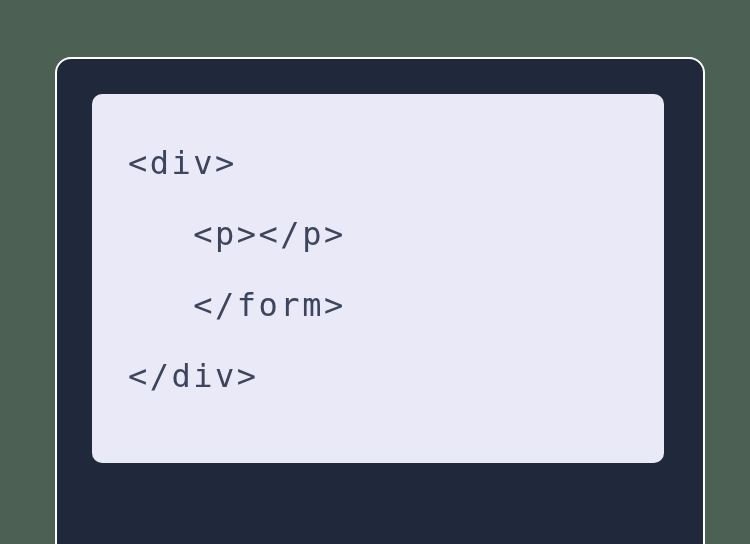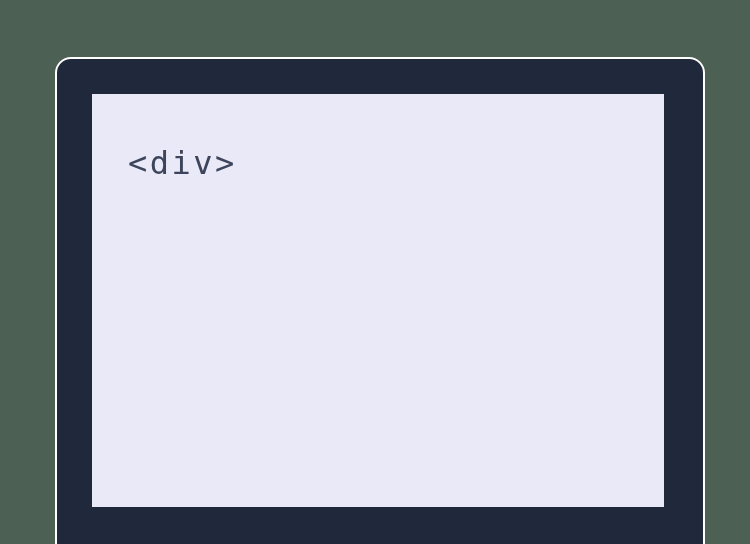--- a/index.html
+++ b/index.html
@@ -23,23 +23,23 @@
     background: #20293c;
     border: 2px solid #ffffff;
     border-radius: 16px;
     box-sizing: border-box;
   }
   .code-panel {
     position: absolute;
     left: 35px;
     top: 35px;
     width: 572px;
-    height: 413px;
+    height: 369px;
     background: #e9e9f8;
-    border-radius: 0;
+    border-radius: 10px;
     box-sizing: border-box;
     padding: 34px 0 0 36px;
     overflow: hidden;
   }
   .code-block {
     margin: 0;
   }
   .code-line {
     white-space: pre;
     font-family: "DejaVu Sans Mono", monospace;
@@ -49,15 +49,18 @@
     color: #3d455c;
   }
 </style>
 </head>
 <body>
 
 <div class="code-window">
   <div class="code-panel">
     <div class="code-block">
       <div class="code-line">&lt;div&gt;</div>
+      <div class="code-line">   &lt;p&gt;&lt;/p&gt;</div>
+      <div class="code-line">   &lt;/form&gt;</div>
+      <div class="code-line">&lt;/div&gt;</div>
     </div>
   </div>
 </div>
 
 </body></html>

